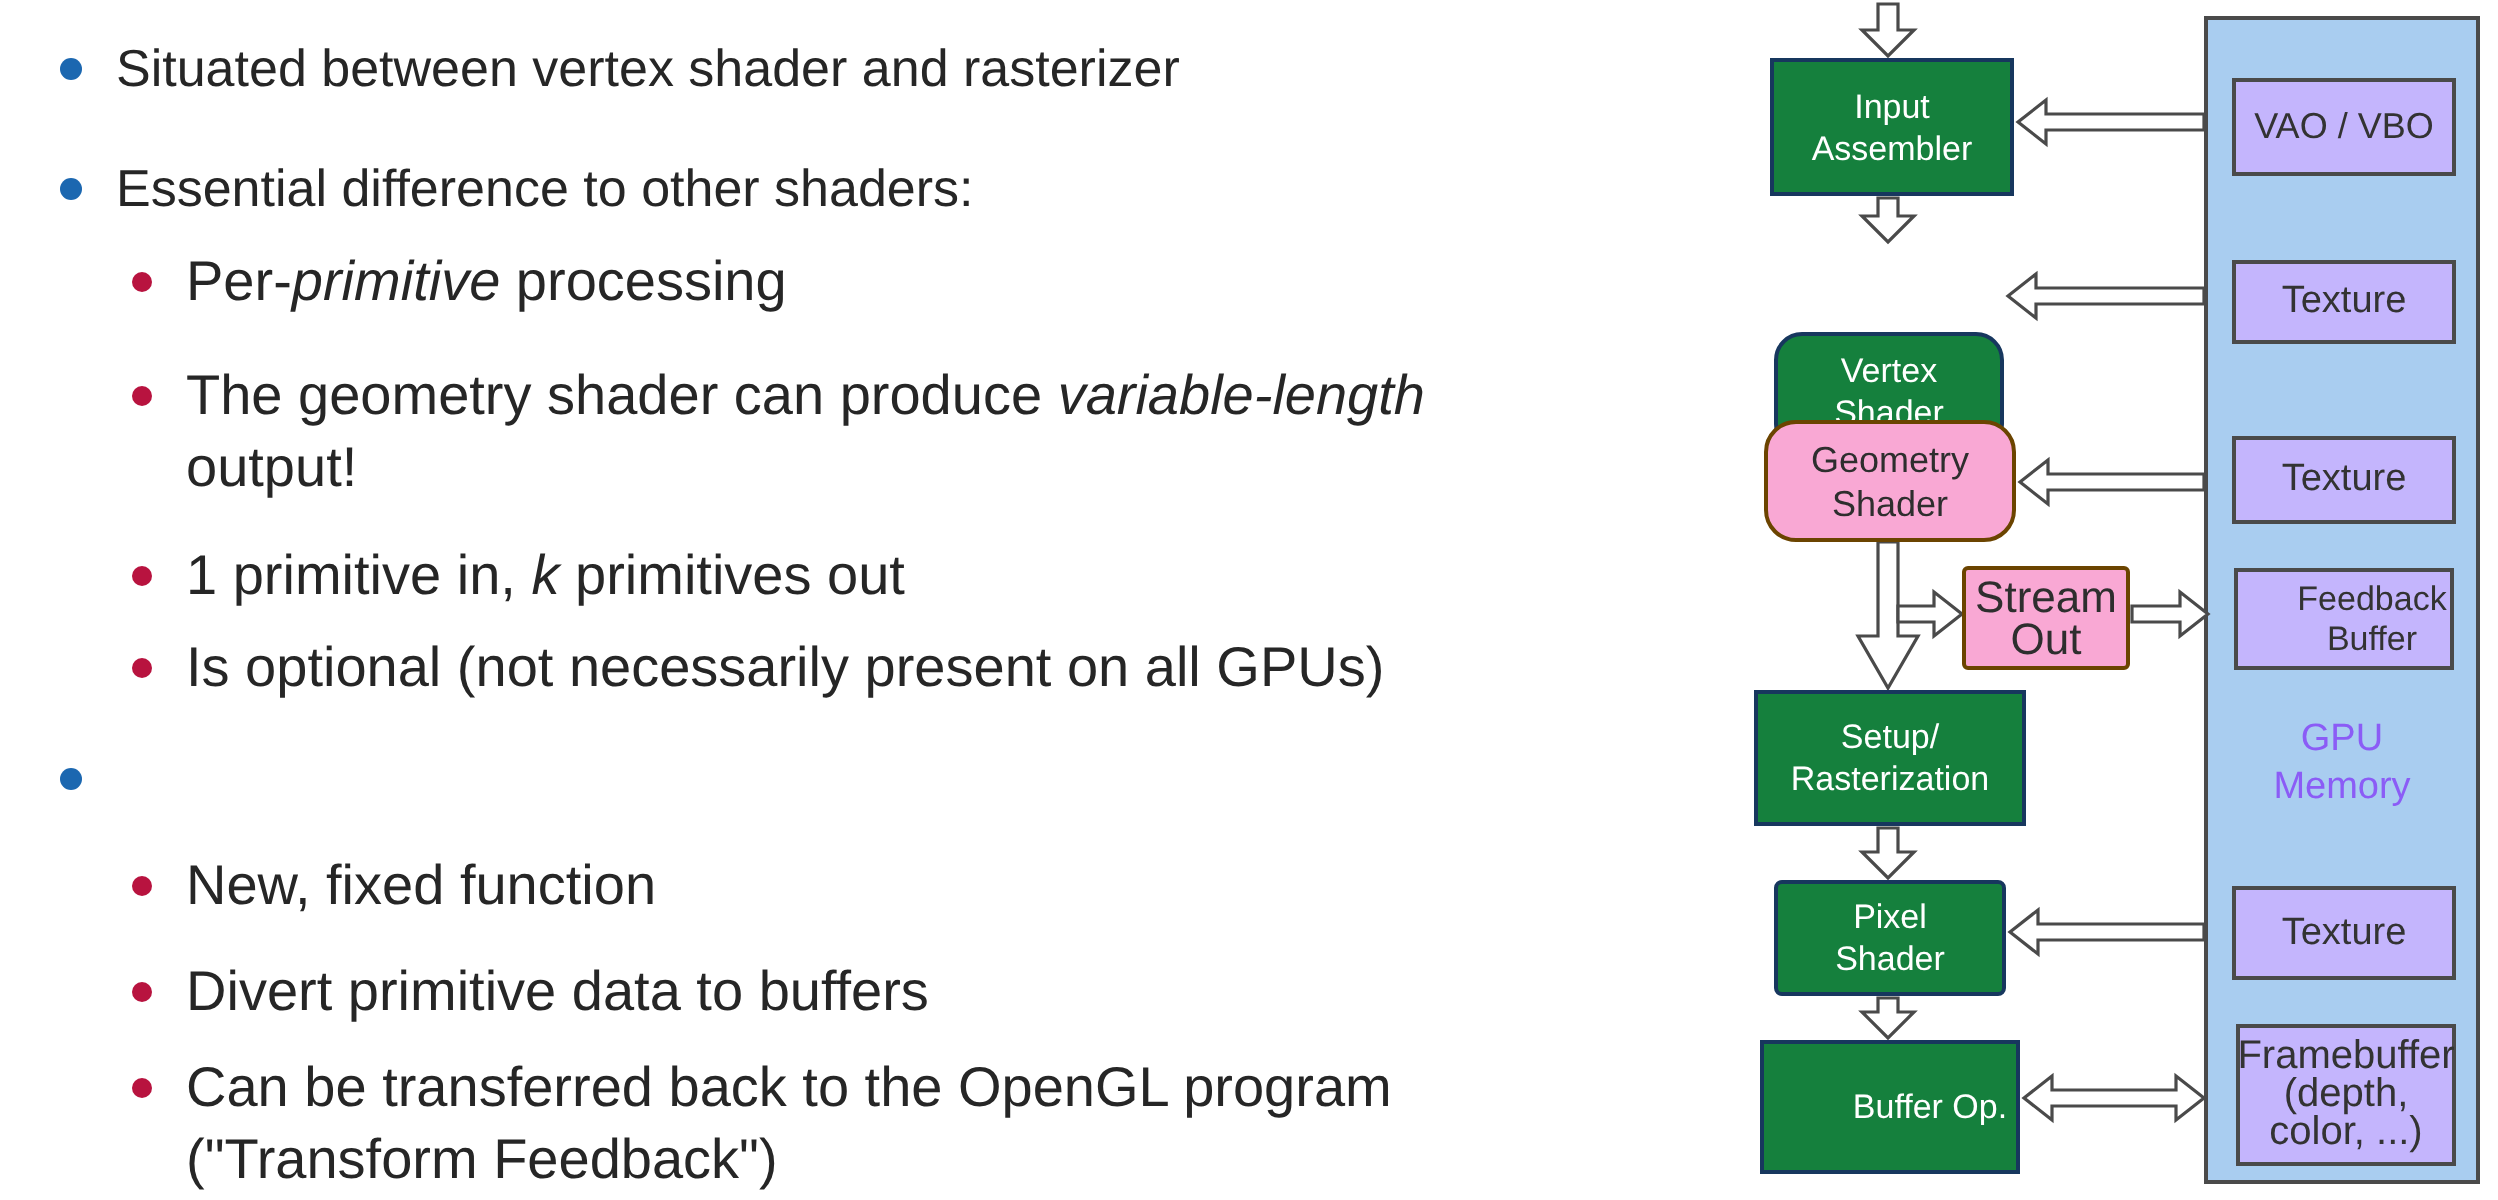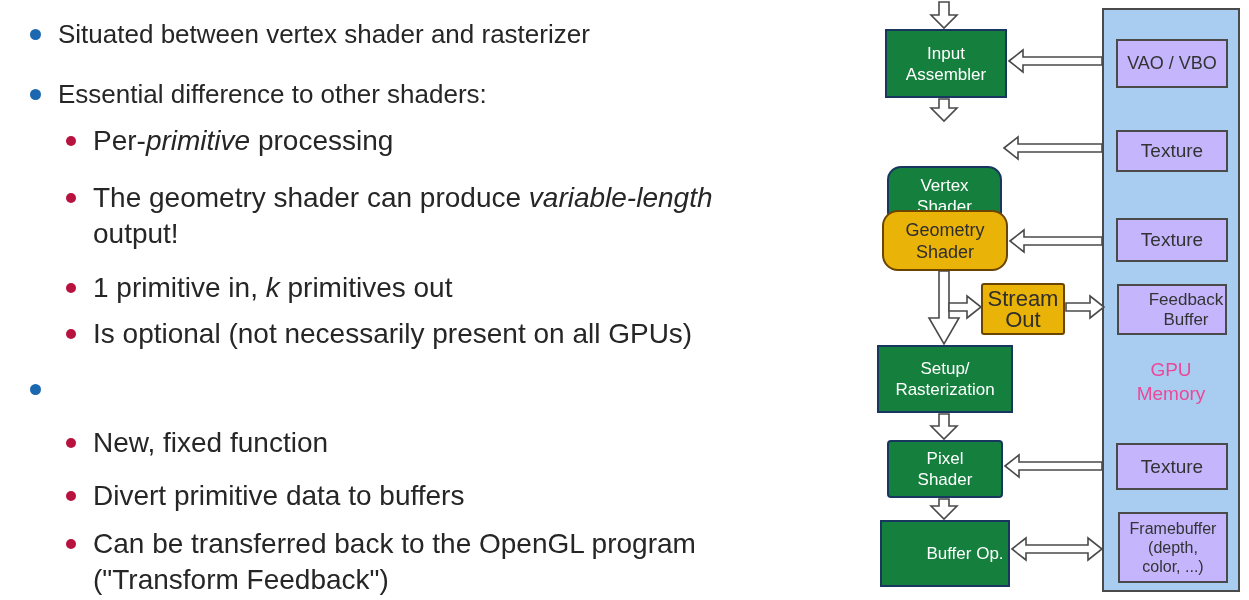--- a/index.html
+++ b/index.html
@@ -14,40 +14,40 @@
   .dot{position:absolute;left:0;border-radius:50%;}
   .l1 > .dot{width:11px;height:11px;top:13px;background:#1b67b0;}
   .l2 > .dot{width:10px;height:10px;top:13px;background:#b8133f;}
   .it{font-style:italic;}
 
   
   .node{position:absolute;display:flex;align-items:center;justify-content:center;
         text-align:center;white-space:pre-line;box-sizing:border-box;}
   .blue{background:#15803d;border:2px solid #17375e;color:#ffffff;
         font-size:17px;line-height:21px;}
-  .orange{background:#eab308;border:2px solid #6b4400;color:#2e2e2e;}
+  .orange{background:#f9a8d4;border:2px solid #6b4400;color:#2e2e2e;}
   .yellow{background:#c4b5fd;border:2px solid #4a4a4a;color:#333333;}
 
   .n-ia{left:885px;top:29px;width:122px;height:69px;}
   .n-vs{left:887px;top:122px;width:115px;height:60px;border-radius:14px;margin-top:44px;}
   .n-gs{left:882px;top:210px;width:126px;height:61px;border-radius:16px;font-size:18px;line-height:22px;}
   .n-so{left:981px;top:283px;width:84px;height:52px;border-radius:3px;font-size:22px;line-height:21px;}
   .n-sr{left:877px;top:345px;width:136px;height:68px;}
   .n-ps{left:887px;top:440px;width:116px;height:58px;border-radius:4px;}
   .n-bo{left:880px;top:520px;width:130px;height:67px;padding-left:40px;}
 
   .panel{position:absolute;left:1102px;top:8px;width:138px;height:584px;
          background:#a9cdf0;border:2px solid #4a4a4a;box-sizing:border-box;}
   .m-vao {left:1116px;top:39px; width:112px;height:49px;font-size:18px;}
   .m-tex1{left:1116px;top:130px;width:112px;height:42px;font-size:19px;}
   .m-tex2{left:1116px;top:218px;width:112px;height:44px;font-size:19px;}
   .m-fb  {left:1117px;top:284px;width:110px;height:51px;font-size:17px;line-height:20px;padding-left:28px;}
-  .m-gpu {left:1102px;top:356px;width:138px;height:52px;font-size:19px;line-height:24px;color:#ec4899;}
+  .m-gpu {left:1102px;top:356px;width:138px;height:52px;font-size:19px;line-height:24px;color:#8b5cf6;}
   .m-tex3{left:1116px;top:443px;width:112px;height:47px;font-size:19px;}
-  .m-fbuf{left:1118px;top:512px;width:110px;height:71px;font-size:16px;line-height:19px;}
+  .m-fbuf{left:1118px;top:512px;width:110px;height:71px;font-size:20px;line-height:19px;}
 
   svg.arrows{position:absolute;left:0;top:0;pointer-events:none;}
   svg.arrows polygon{fill:#ffffff;stroke:#4a4a4a;stroke-width:1.6;stroke-linejoin:miter;}
 </style>
 </head>
 <body>
 
 <div class="slide">
 
   <div>

